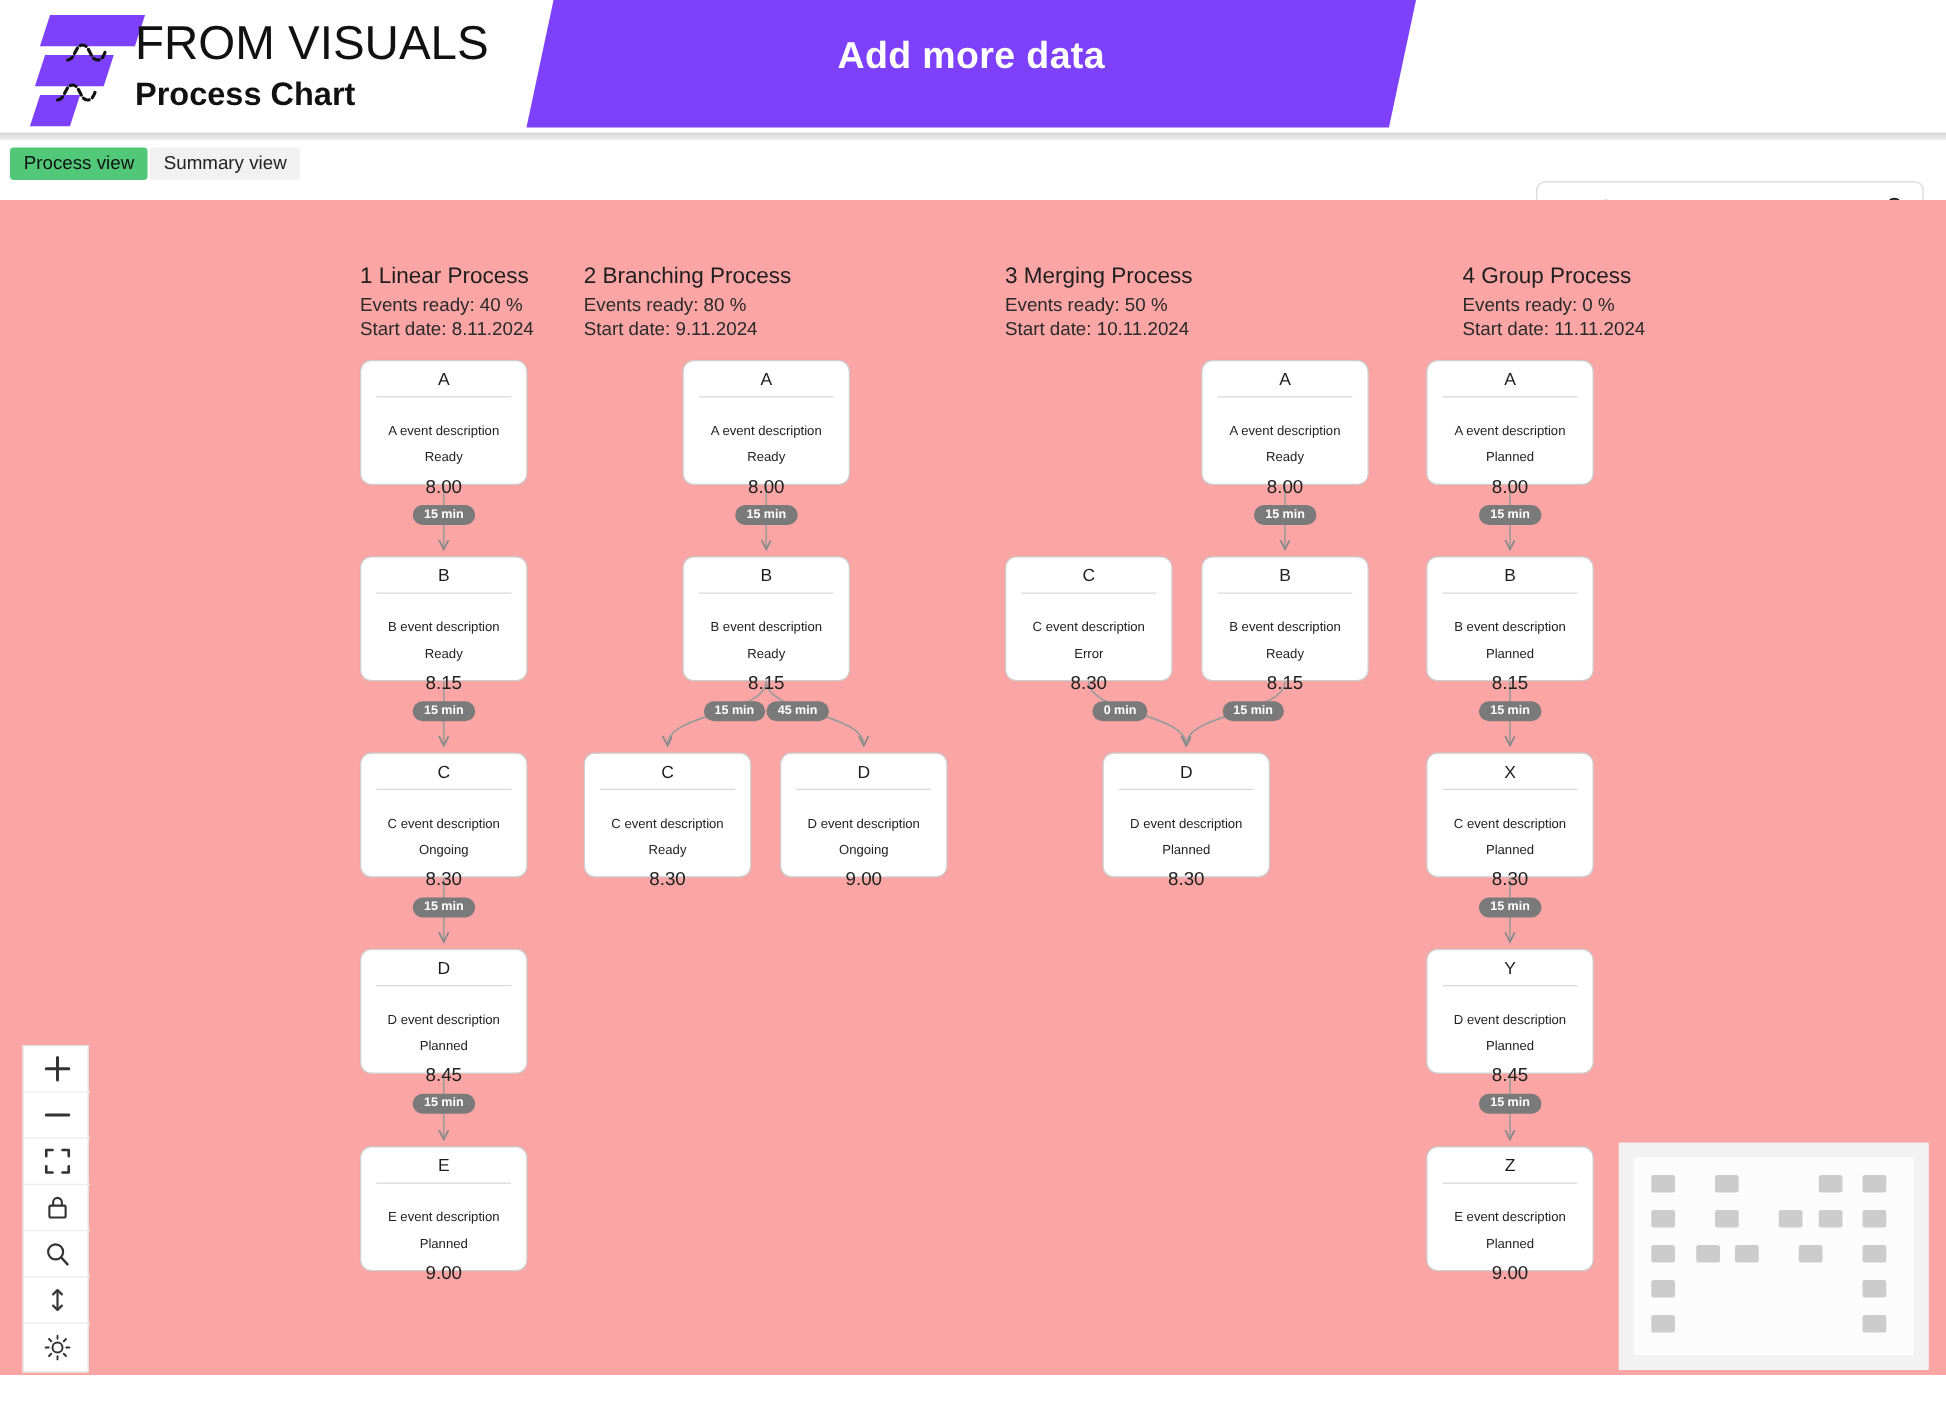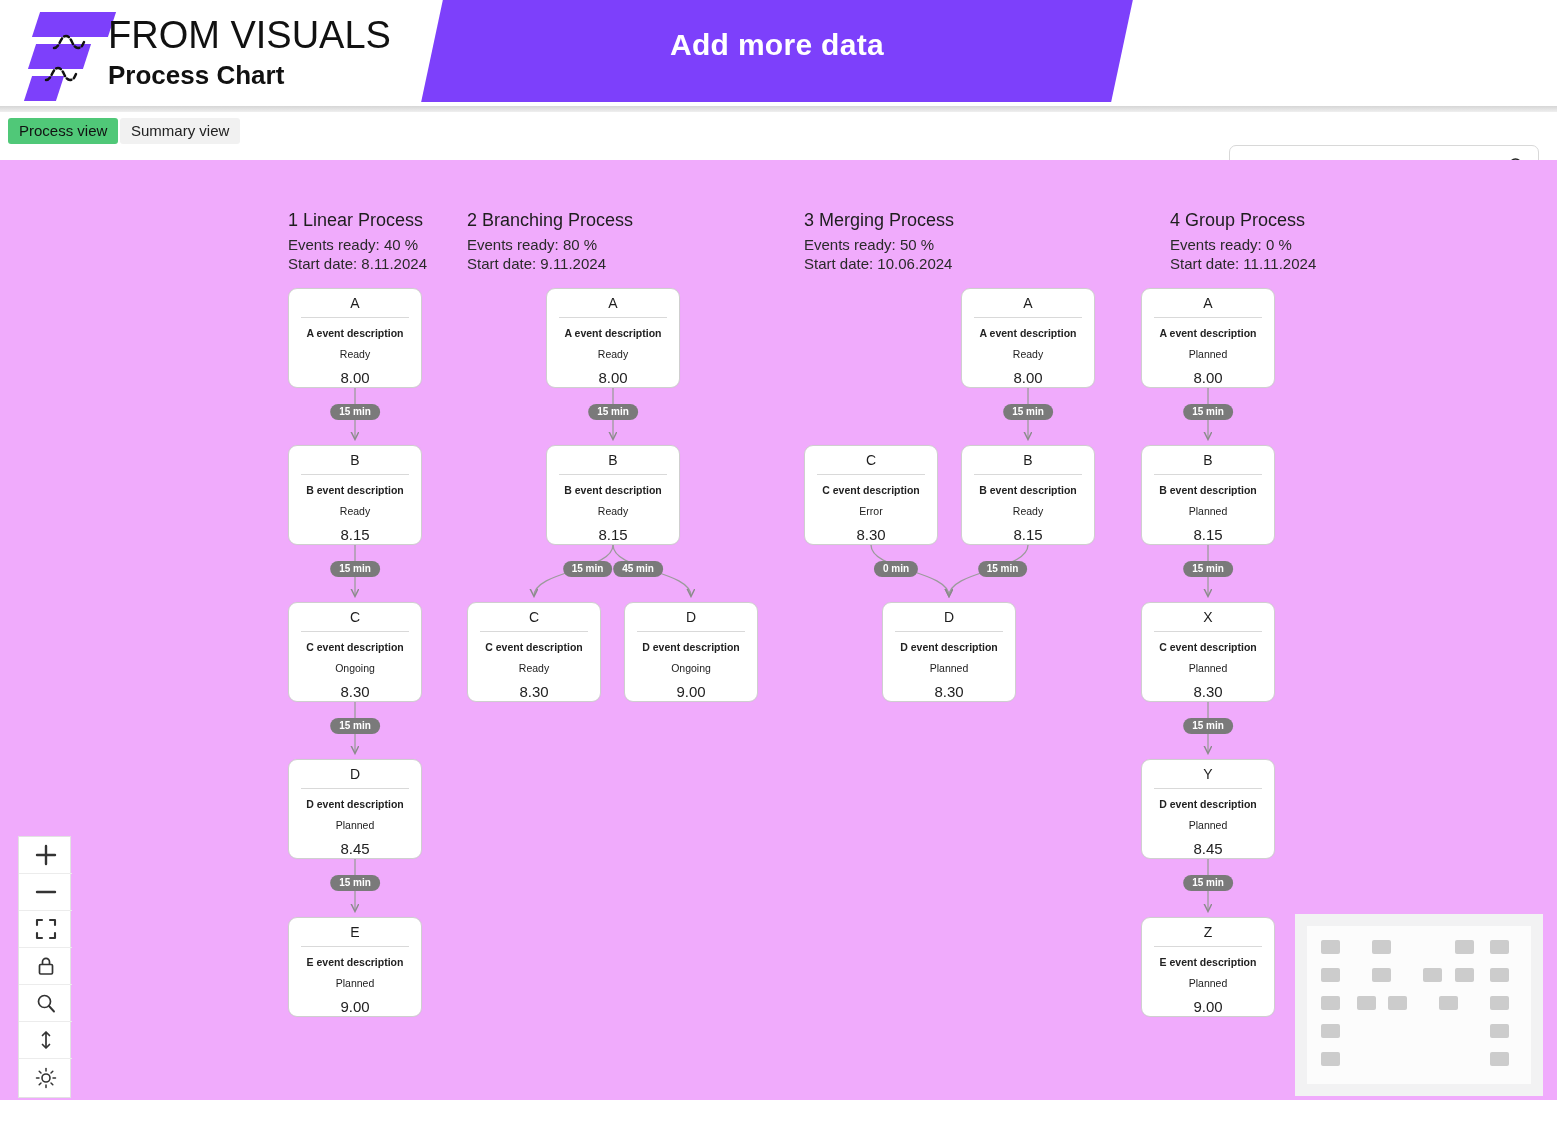--- a/index.html
+++ b/index.html
@@ -64,36 +64,36 @@
     position: absolute; left: 1229px; top: 145px; width: 310px; height: 41px;
     border: 1px solid #d8d8d8; border-radius: 7px; background: #fff;
   }
   .search-input-text {
     position: absolute; left: 14px; top: 11px;
     font-size: 15px; color: #9a9a9a;
   }
   .search-icon { position: absolute; right: 12px; top: 11px; width: 18px; height: 18px; }
 
   
-  .canvas { position: absolute; left: 0; top: 160px; width: 1557px; height: 940px; background: #f0abfc; }
+  .canvas { position: absolute; left: 0; top: 160px; width: 1557px; height: 940px; background: #fca5a5; }
   .col-head { position: absolute; }
   .col-title { font-size: 18px; color: #1e1e1e; white-space: nowrap; }
   .col-meta { font-size: 15px; color: #2a2a2a; margin-top: 5px; white-space: nowrap; }
 
   .node {
     position: absolute; width: 134px; height: 100px;
     background: #ffffff; border: 1px solid #cfcfcf; border-radius: 9px;
     box-shadow: 0 0 0 0.5px rgba(0,0,0,0.02);
   }
   .node-title {
     height: 28px; line-height: 28px; text-align: center;
     font-size: 14px; color: #1d1d1d;
   }
   .node-sep { height: 1px; background: #d9d9d9; margin: 0 12px; }
-  .node-desc { text-align: center; font-size: 10.5px; color: #222; margin-top: 9px; font-weight: bold; }
+  .node-desc { text-align: center; font-size: 10.5px; color: #222; margin-top: 21px; }
   .node-status { text-align: center; font-size: 10.5px; color: #222; margin-top: 9px; }
   .node-time { text-align: center; font-size: 15px; color: #222; margin-top: 9px; }
 
   .edges { position: absolute; left: 0; top: 0; width: 1557px; height: 940px; pointer-events: none; }
 
   .pill {
     position: absolute; height: 16px; line-height: 16px;
     background: #7a7a7a; color: #ffffff; font-size: 10px; font-weight: 700;
     border-radius: 8px; padding: 0 9px; white-space: nowrap;
     transform: translateX(-50%);
@@ -248,21 +248,21 @@
         <div class="node" style="left: 624px; top: 442px;">
           <div class="node-title">D</div>
           <div class="node-sep"></div>
           <div class="node-desc">D event description</div>
           <div class="node-status">Ongoing</div>
           <div class="node-time">9.00</div>
         </div>
         <div class="col-head" style="left: 804px; top: 50px;">
           <div class="col-title">3 Merging Process</div>
           <div class="col-meta">Events ready: 50 %</div>
-          <div class="col-meta" style="margin-top:2px">Start date: 10.06.2024</div>
+          <div class="col-meta" style="margin-top:2px">Start date: 10.11.2024</div>
         </div>
         <div class="node" style="left: 961px; top: 128px;">
           <div class="node-title">A</div>
           <div class="node-sep"></div>
           <div class="node-desc">A event description</div>
           <div class="node-status">Ready</div>
           <div class="node-time">8.00</div>
         </div>
         <div class="node" style="left: 804px; top: 285px;">
           <div class="node-title">C</div>

